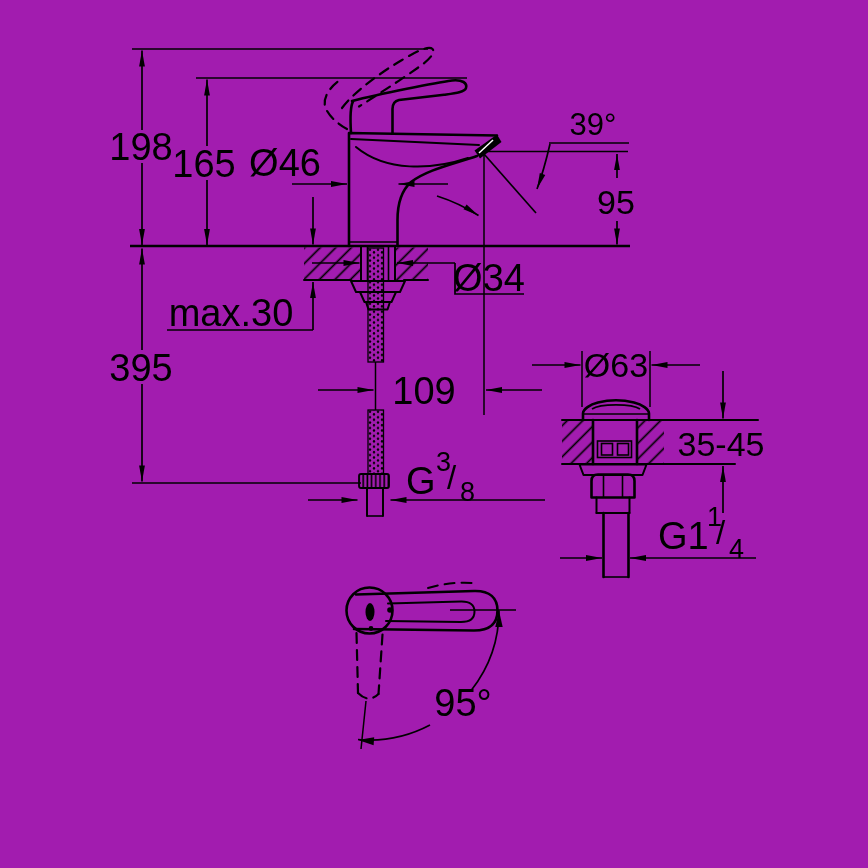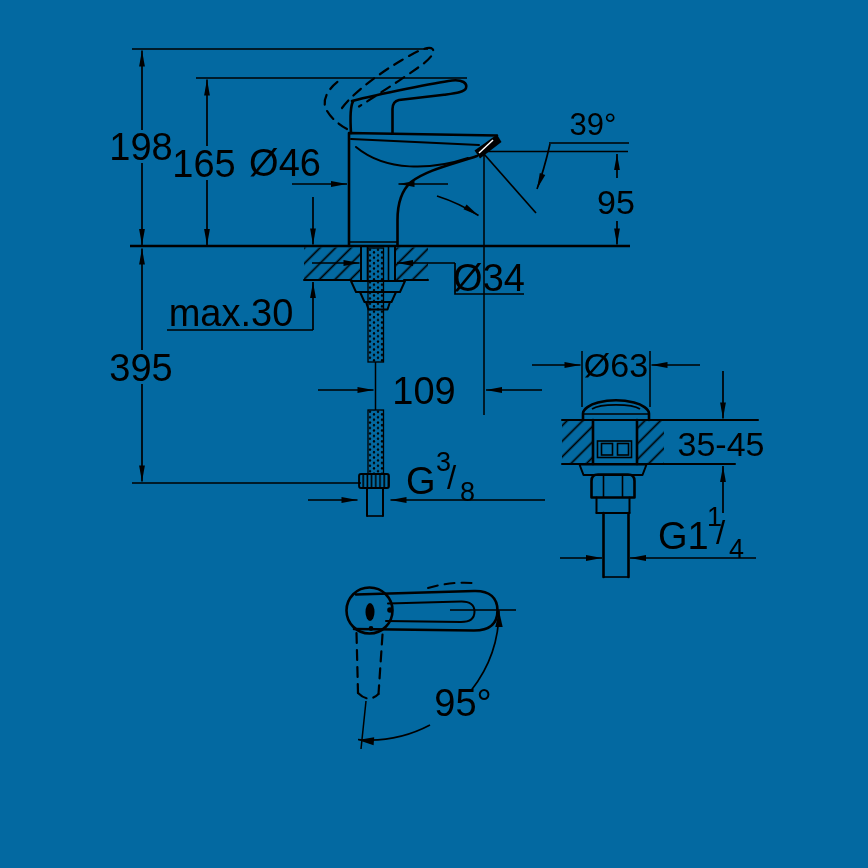--- a/index.html
+++ b/index.html
@@ -1,16 +1,16 @@
 <!DOCTYPE html>
 <html><head>
 <meta charset="utf-8">
 <style>
   html,body{margin:0;padding:0;background:#ffffff;}
-  .stage{position:relative;width:868px;height:868px;background:#0369a1;overflow:hidden;
+  .stage{position:relative;width:868px;height:868px;background:#a21caf;overflow:hidden;
          font-family:"Liberation Sans",sans-serif;}
   svg{display:block;}
   .obj{stroke:#000;stroke-width:2.6;fill:none;stroke-linecap:round;stroke-linejoin:round;}
   .obj2{stroke:#000;stroke-width:2;fill:none;stroke-linecap:round;stroke-linejoin:round;}
   .obj-thin{stroke:#000;stroke-width:1.6;fill:none;}
   .dashline{stroke:#000;stroke-width:2.2;fill:none;stroke-dasharray:10 7;stroke-linecap:round;}
   .dim{stroke:#000;stroke-width:1.7;fill:none;}
   .dim-thin{stroke:#000;stroke-width:1.5;fill:none;}
   .deckline{stroke:#000;stroke-width:2.4;fill:none;}
   .fillb{fill:#000;stroke:none;}

